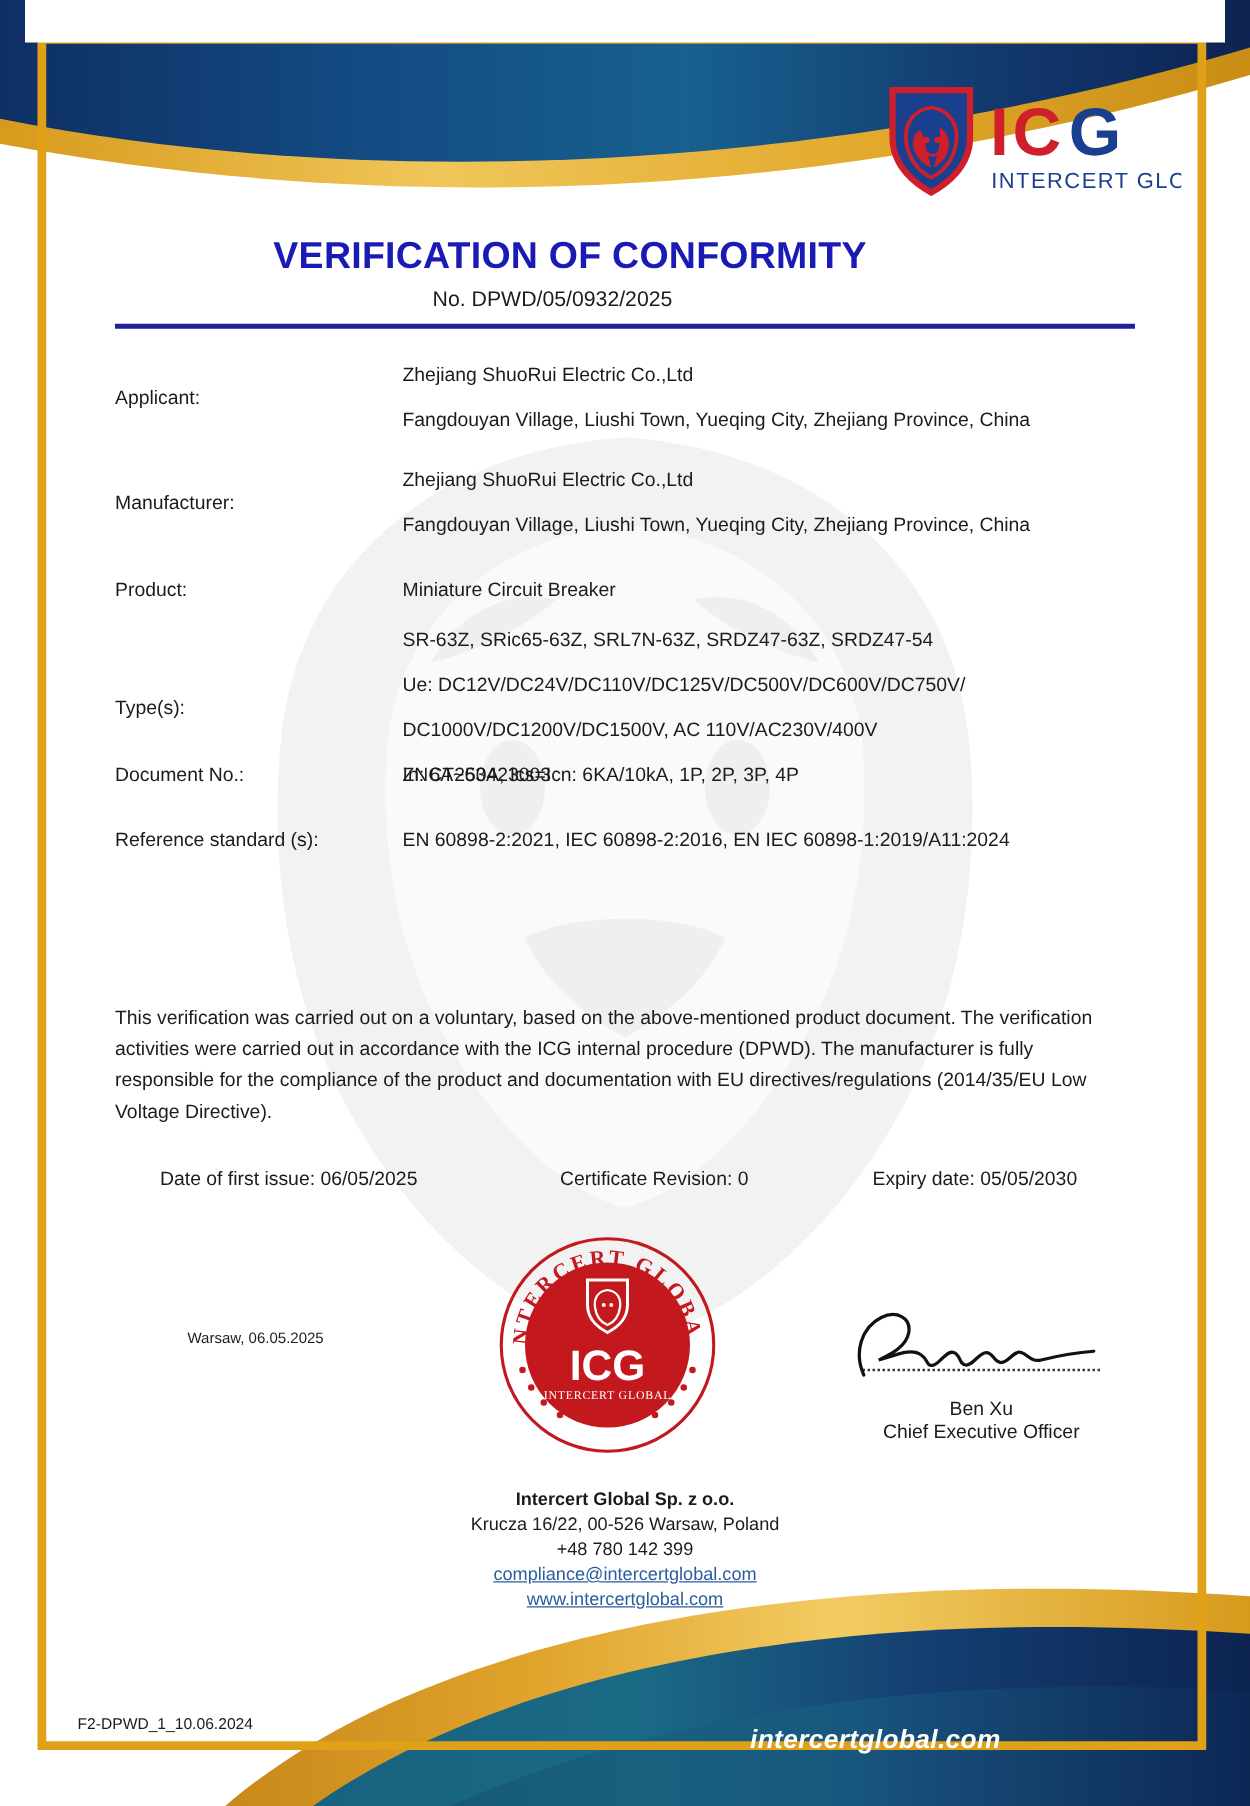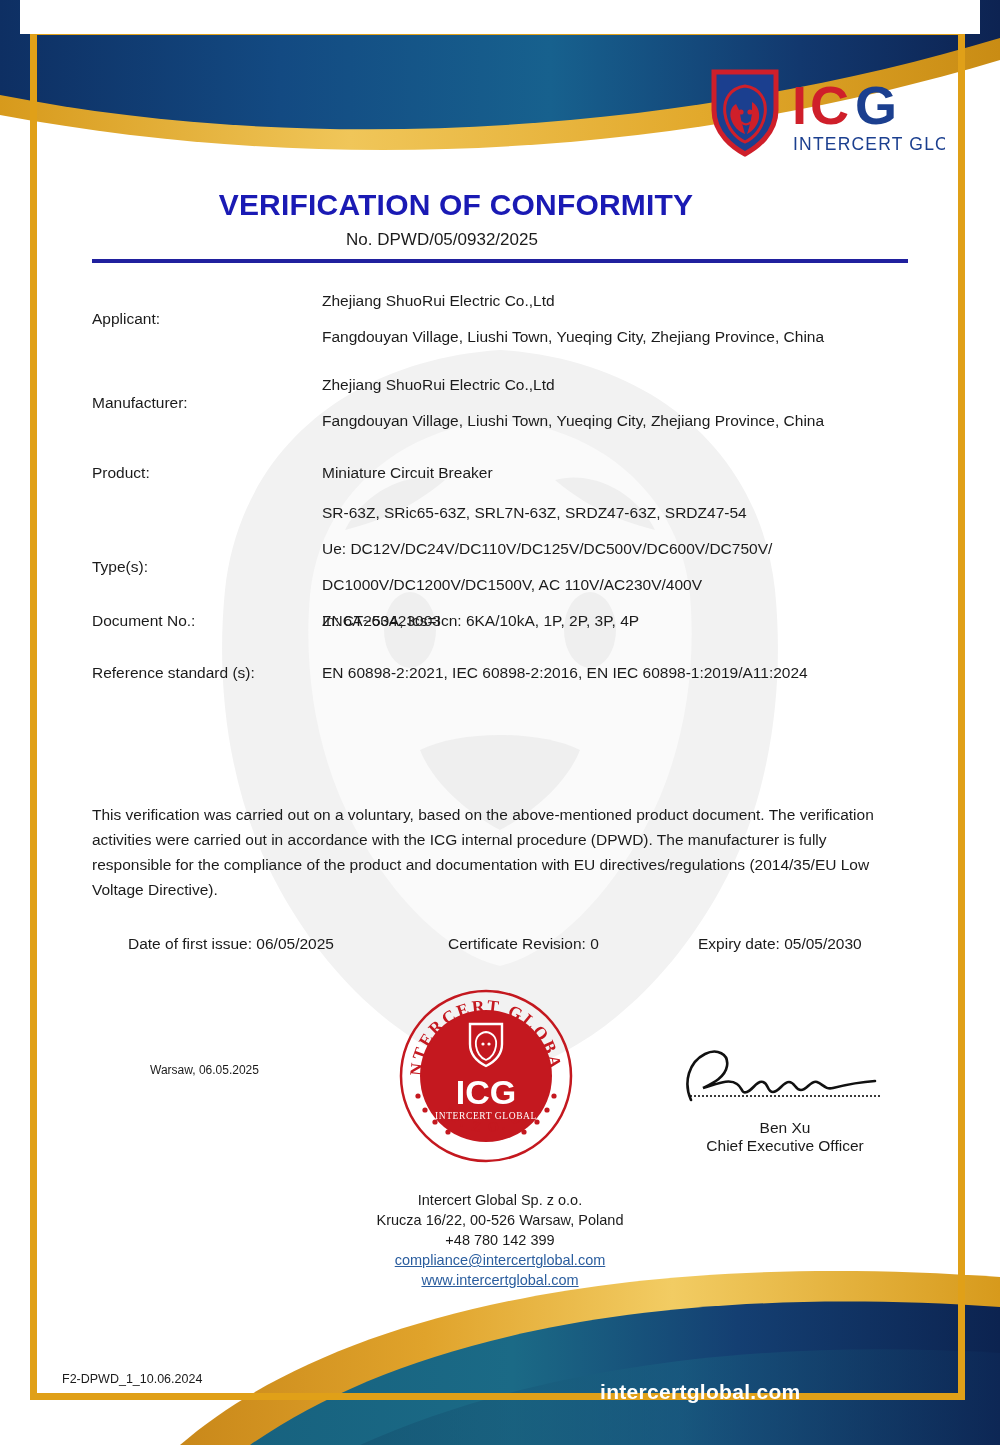--- a/index.html
+++ b/index.html
@@ -193,21 +193,21 @@
   .contact {
     position: absolute;
     left: 0;
     top: 1192px;
     width: 1000px;
     text-align: center;
     color: #1b1b1b;
   }
   .contact .org {
     font-size: 14.5px;
-    font-weight: normal;
+    font-weight: bold;
     margin-bottom: 4px;
   }
   .contact .ln {
     font-size: 14.5px;
     margin-bottom: 4px;
   }
   .contact a {
     color: #2a5d9e;
     text-decoration: underline;
     font-size: 14.5px;
@@ -222,20 +222,21 @@
   }
   .footer-url {
     position: absolute;
     left: 600px;
     top: 1380px;
     font-size: 21px;
     font-weight: bold;
     color: #ffffff;
     letter-spacing: 0.3px;
     z-index: 5;
+    font-style: italic;
   }
 </style>
 </head>
 <body>
 
 <div id="page">
 
   <svg class="deco-top" viewBox="0 0 1000 200" preserveAspectRatio="none">
     <defs>
       <linearGradient id="topBlue" x1="0" y1="0" x2="1" y2="0">

